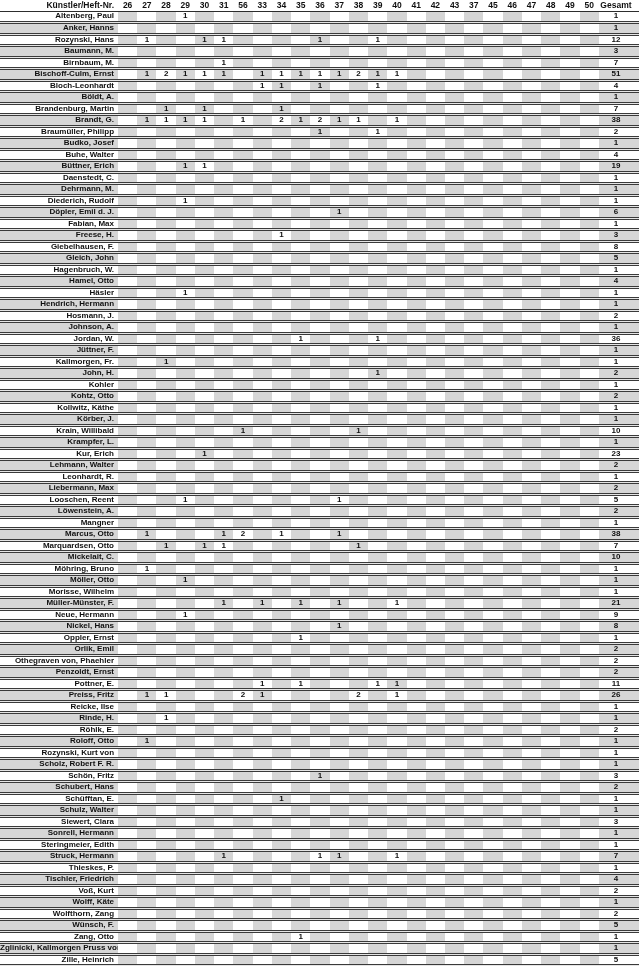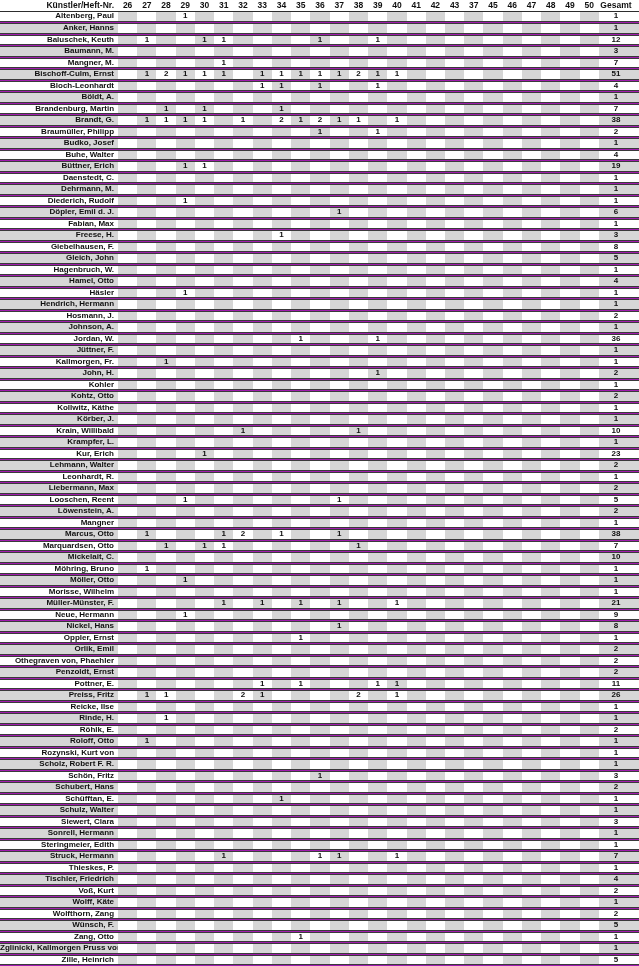--- a/index.html
+++ b/index.html
@@ -3,21 +3,21 @@
 <meta charset="utf-8">
 <style>
   html,body{margin:0;padding:0;background:#ffffff;}
   body{
     font-family:"Liberation Sans", sans-serif;
     -webkit-font-smoothing:antialiased;
   }
   #page{
     width:639px;height:966px;
     overflow:hidden;
-    background:#a21caf;
+    background:#e5e5e5;
     position:relative;
   }
   table{
     border-collapse:collapse;
     table-layout:fixed;
     width:639px;
   }
   td,th{
     box-sizing:border-box;
     padding:0;
@@ -81,21 +81,21 @@
       </colgroup>
     <thead>
       <tr>
           <th class="name-col">Künstler/Heft-Nr.</th>
           <th class="num-col">26</th>
           <th class="num-col">27</th>
           <th class="num-col">28</th>
           <th class="num-col">29</th>
           <th class="num-col">30</th>
           <th class="num-col">31</th>
-          <th class="num-col">32</th>
+          <th class="num-col">56</th>
           <th class="num-col">33</th>
           <th class="num-col">34</th>
           <th class="num-col">35</th>
           <th class="num-col">36</th>
           <th class="num-col">37</th>
           <th class="num-col">38</th>
           <th class="num-col">39</th>
           <th class="num-col">40</th>
           <th class="num-col">41</th>
           <th class="num-col">42</th>
@@ -163,21 +163,21 @@
           <td class="num-col w"></td>
           <td class="num-col g"></td>
           <td class="num-col w"></td>
           <td class="num-col g"></td>
           <td class="num-col w"></td>
           <td class="num-col g"></td>
           <td class="num-col w"></td>
           <td class="total-col g">1</td>
         </tr>
         <tr>
-          <td class="name-col w">Baluschek, Keuth</td>
+          <td class="name-col w">Rozynski, Hans</td>
           <td class="num-col g"></td>
           <td class="num-col w">1</td>
           <td class="num-col g"></td>
           <td class="num-col w"></td>
           <td class="num-col g">1</td>
           <td class="num-col w">1</td>
           <td class="num-col g"></td>
           <td class="num-col w"></td>
           <td class="num-col g"></td>
           <td class="num-col w"></td>
@@ -221,21 +221,21 @@
           <td class="num-col w"></td>
           <td class="num-col g"></td>
           <td class="num-col w"></td>
           <td class="num-col g"></td>
           <td class="num-col w"></td>
           <td class="num-col g"></td>
           <td class="num-col w"></td>
           <td class="total-col g">3</td>
         </tr>
         <tr>
-          <td class="name-col w">Mangner, M.</td>
+          <td class="name-col w">Birnbaum, M.</td>
           <td class="num-col g"></td>
           <td class="num-col w"></td>
           <td class="num-col g"></td>
           <td class="num-col w"></td>
           <td class="num-col g"></td>
           <td class="num-col w">1</td>
           <td class="num-col g"></td>
           <td class="num-col w"></td>
           <td class="num-col g"></td>
           <td class="num-col w"></td>

